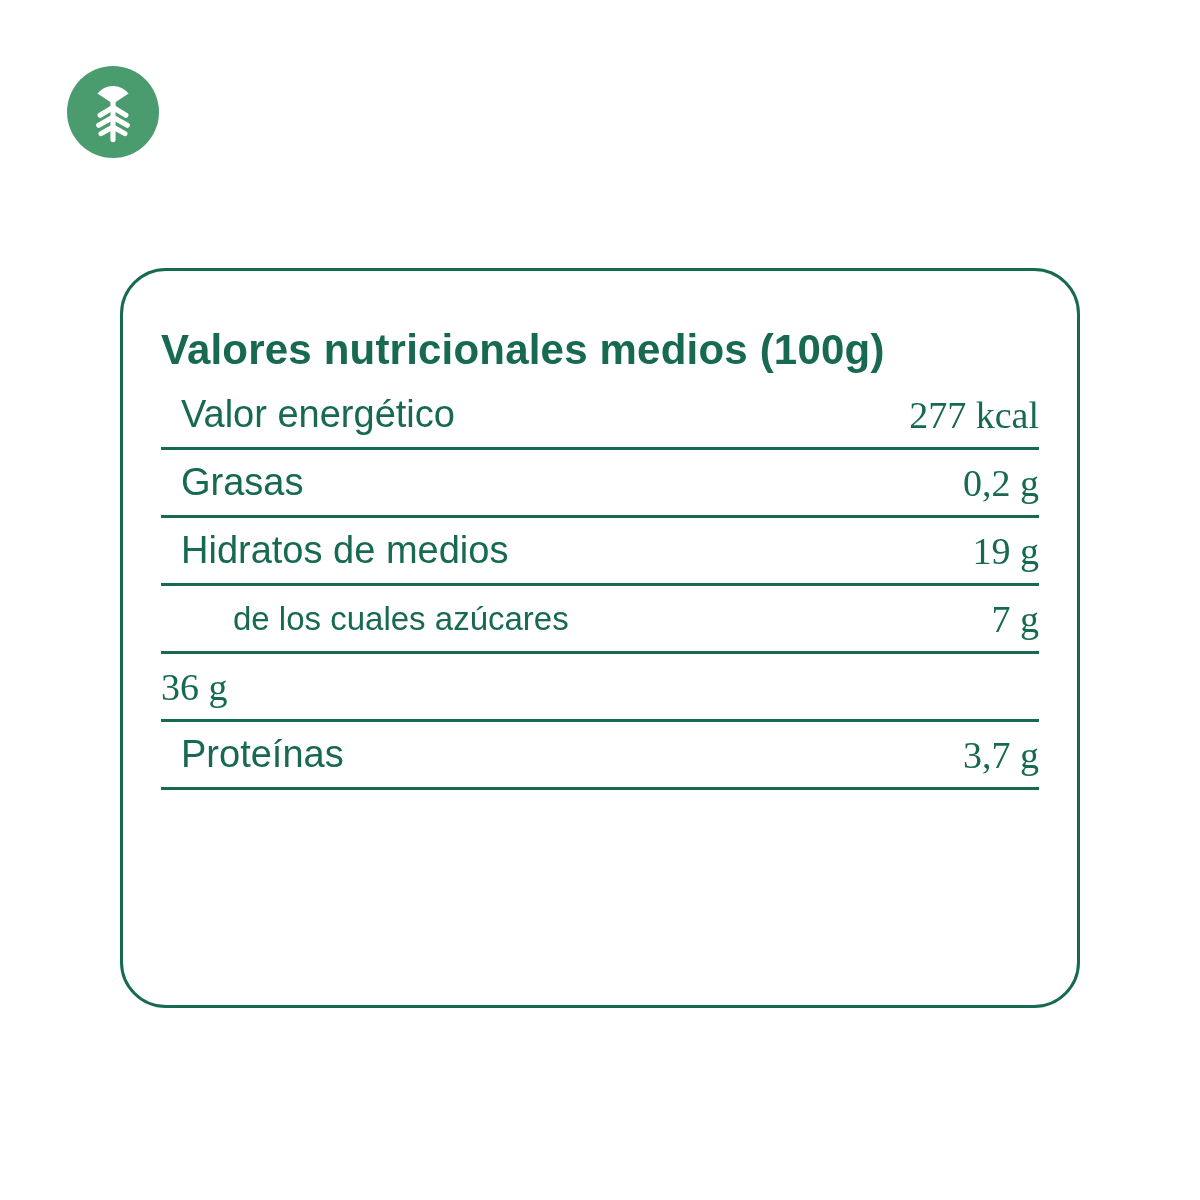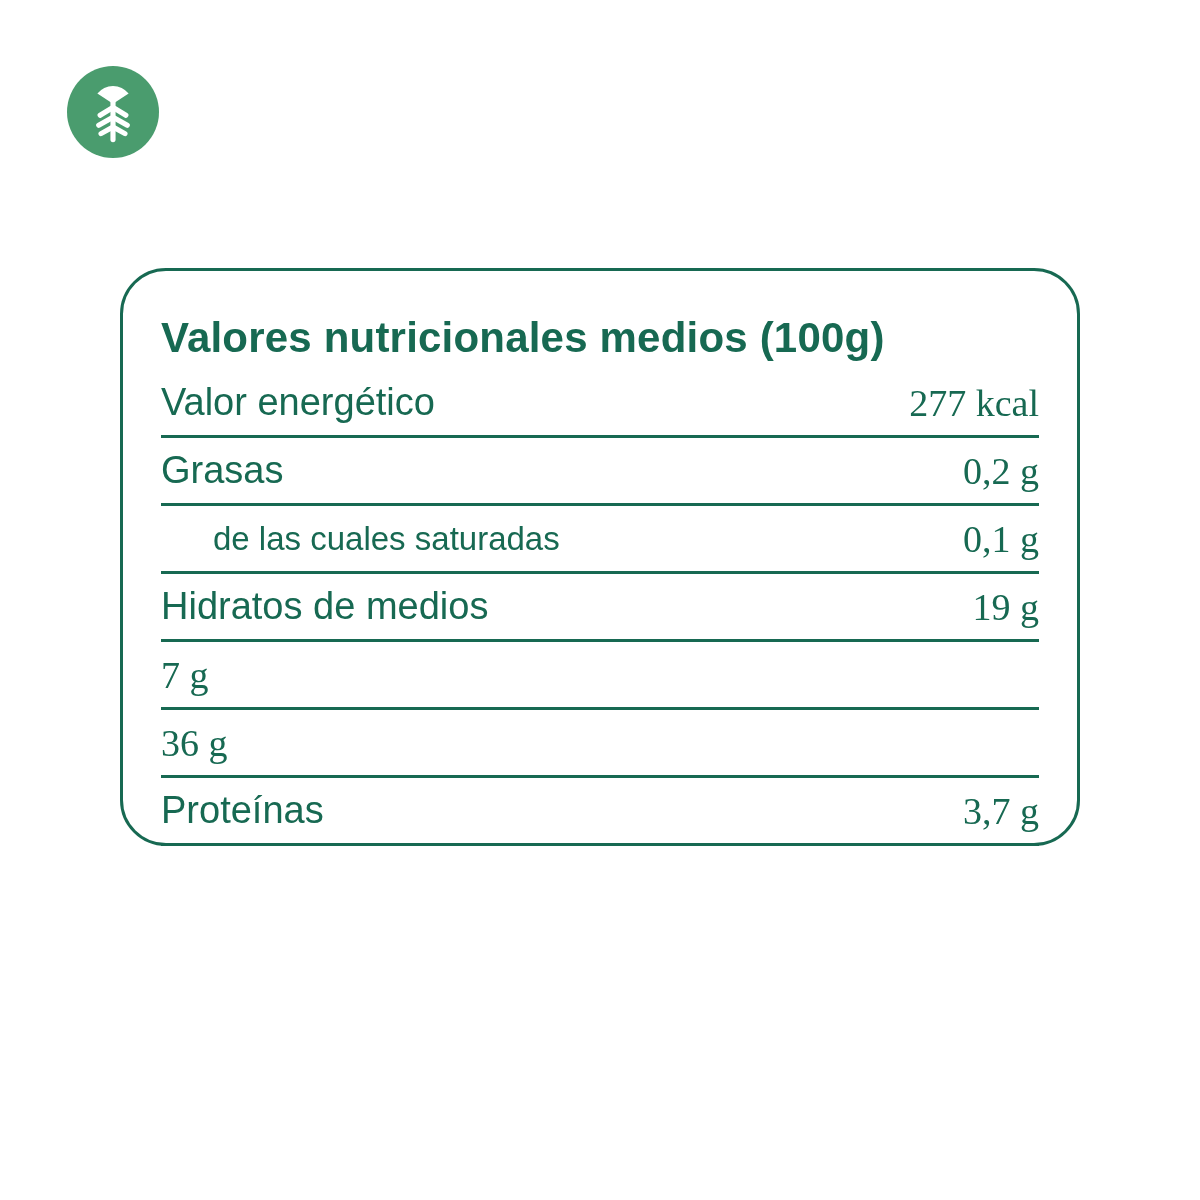--- a/index.html
+++ b/index.html
@@ -17,39 +17,39 @@
     color:var(--text-green);
   }
   .logo{
     position:absolute;left:67px;top:66px;
     width:92px;height:92px;
   }
   .logo svg{display:block;width:100%;height:100%;}
   .logo-bg{fill:var(--icon-green);}
   .panel{
     position:absolute;left:120px;top:268px;
-    width:960px;height:578px;
+    width:960px;height:740px;
     border:3px solid var(--text-green);
     border-radius:46px;
-    padding:40px 38px 0 38px;
+    padding:52px 38px 0 38px;
     background:var(--background);
   }
   .title{
     font-size:42px;font-weight:700;line-height:53px;
     margin-bottom:6px;letter-spacing:0.2px;
     white-space:nowrap;
   }
   .row{
     height:68px;
     display:flex;justify-content:space-between;align-items:center;
     font-size:38px;
     border-bottom:3px solid var(--text-green);
   }
   .row.last{border-bottom:none;}
-  .row .label{white-space:nowrap;}
+  .row .label{white-space:nowrap;margin-left:20px;}
   .row.sub .label{font-size:33px;padding-left:52px;}
   .row .value{white-space:nowrap;font-family:Liberation Serif, serif;}
 </style>
 </head>
 <body>
 
 <div class="logo">
   <svg viewBox="0 0 100 100" aria-hidden="true">
     <circle class="logo-bg" cx="50" cy="50" r="50"></circle>
     <path d="M50 41 L33 30 A21.5 21.5 0 0 1 67 30 Z" fill="#ffffff"></path>
@@ -71,31 +71,28 @@
   <div class="row">
     <span class="label">Valor energético</span>
     <span class="value">277 kcal</span>
   </div>
 
   <div class="row">
     <span class="label">Grasas</span>
     <span class="value">0,2 g</span>
   </div>
 
-  <div class="row sub">
-    <span class="label">de las cuales saturadas</span>
-    <span class="value">0,1 g</span>
-  </div>
 
   <div class="row">
     <span class="label">Hidratos de medios</span>
     <span class="value">19 g</span>
   </div>
 
   <div class="row sub">
+    <span class="label">de los cuales azúcares</span>
     <span class="value">7 g</span>
   </div>
 
   <div class="row">
     <span class="value">36 g</span>
   </div>
 
   <div class="row">
     <span class="label">Proteínas</span>
     <span class="value">3,7 g</span>

